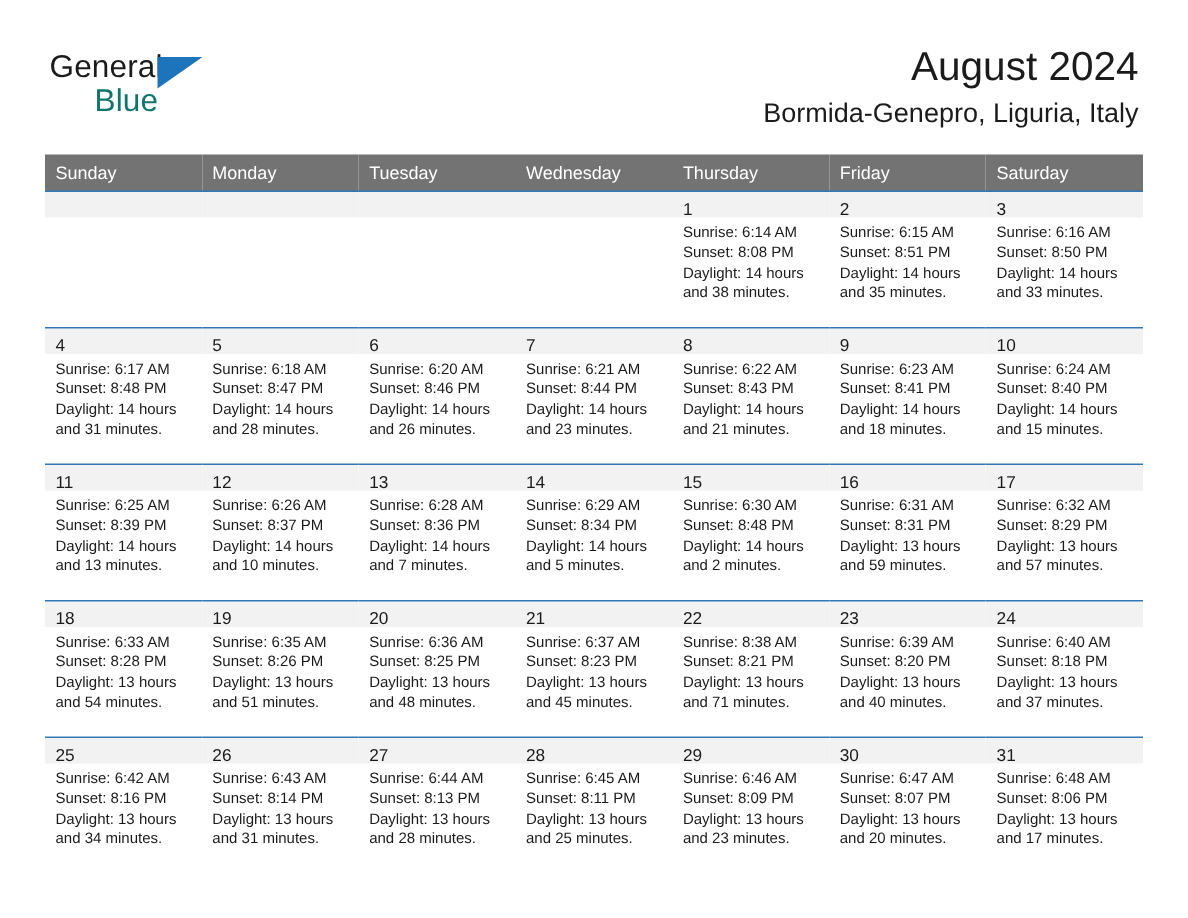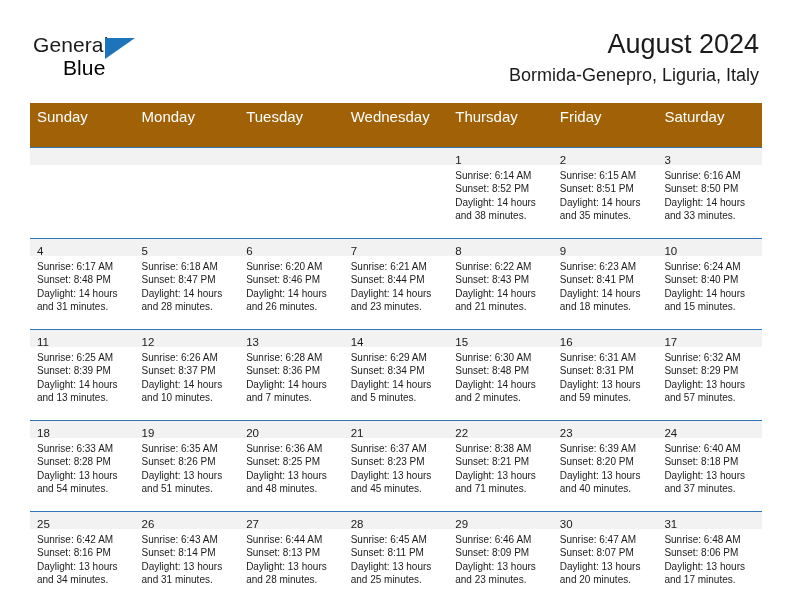--- a/index.html
+++ b/index.html
@@ -53,21 +53,21 @@
     height: 0;
     border-left: 30px solid #1e74bb;
     border-bottom: 21px solid transparent;
   }
   .logo-blue {
     position: absolute;
     left: 30px;
     top: 23px;
     font-size: 21px;
     letter-spacing: 0.1px;
-    color: #000000;
+    color: #0f766e;
     font-family: "Liberation Sans", sans-serif;
   }
   .title-block {
     position: absolute;
     right: 33px;
     top: 28px;
     text-align: right;
   }
   .cal-title {
     font-size: 27px;
@@ -88,26 +88,26 @@
   
   .calendar {
     position: absolute;
     left: 30px;
     top: 103px;
     width: 732px;
     border-collapse: collapse;
     table-layout: fixed;
   }
   .calendar th {
-    background: #a16207;
+    background: #737373;
     color: #ffffff;
-    font-size: 15px;
+    font-size: 12px;
     font-weight: normal;
     text-align: left;
-    padding: 5px 0 22px 7px;
+    padding: 5px 0 5px 7px;
     height: 13px;
     border: none;
   }
   .calendar td {
     vertical-align: top;
     padding: 0;
     border: none;
     height: 90px;
     width: 104.57px;
     border-top: 1px solid #3076b8;
@@ -177,21 +177,21 @@
           <td>
             <div class="empty-band"></div>
           </td>
           <td>
             <div class="empty-band"></div>
           </td>
           <td>
             <div class="daynum-band"><span class="daynum">1</span></div>
             <div class="cell-body">
               <div class="cell-line">Sunrise: 6:14 AM</div>
-              <div class="cell-line">Sunset: 8:52 PM</div>
+              <div class="cell-line">Sunset: 8:08 PM</div>
               <div class="cell-line">Daylight: 14 hours</div>
               <div class="cell-line">and 38 minutes.</div>
             </div>
           </td>
           <td>
             <div class="daynum-band"><span class="daynum">2</span></div>
             <div class="cell-body">
               <div class="cell-line">Sunrise: 6:15 AM</div>
               <div class="cell-line">Sunset: 8:51 PM</div>
               <div class="cell-line">Daylight: 14 hours</div>

